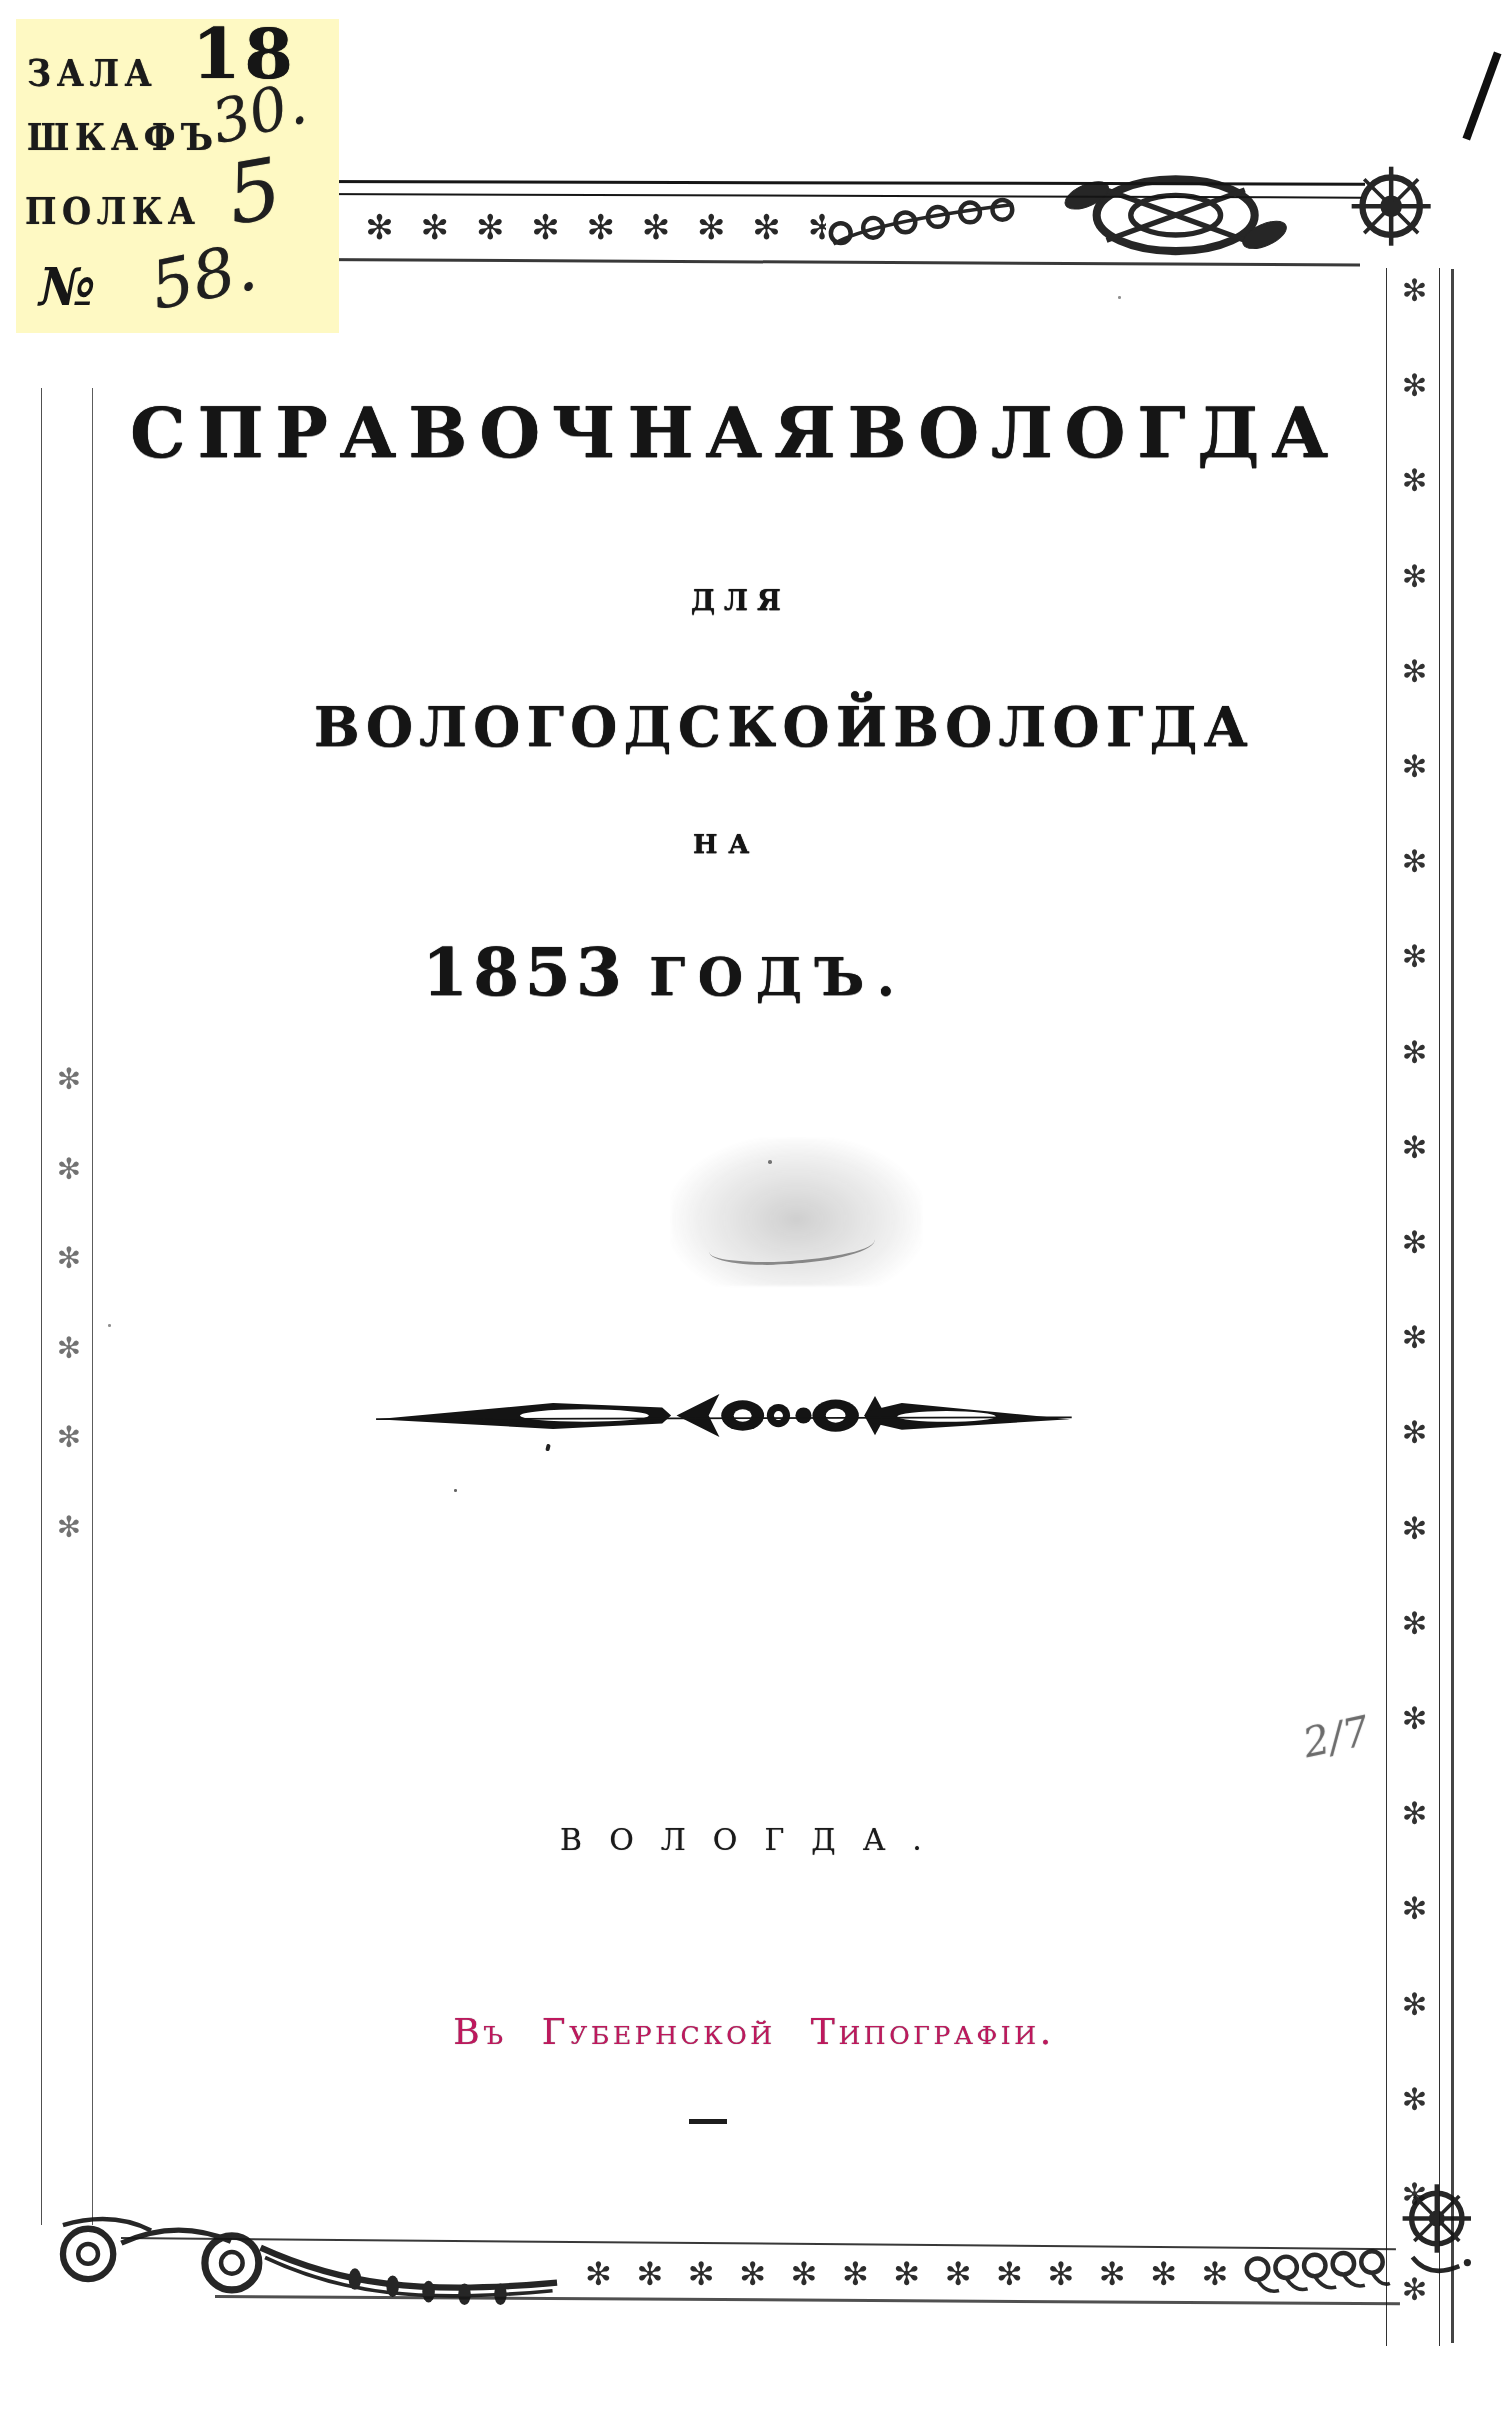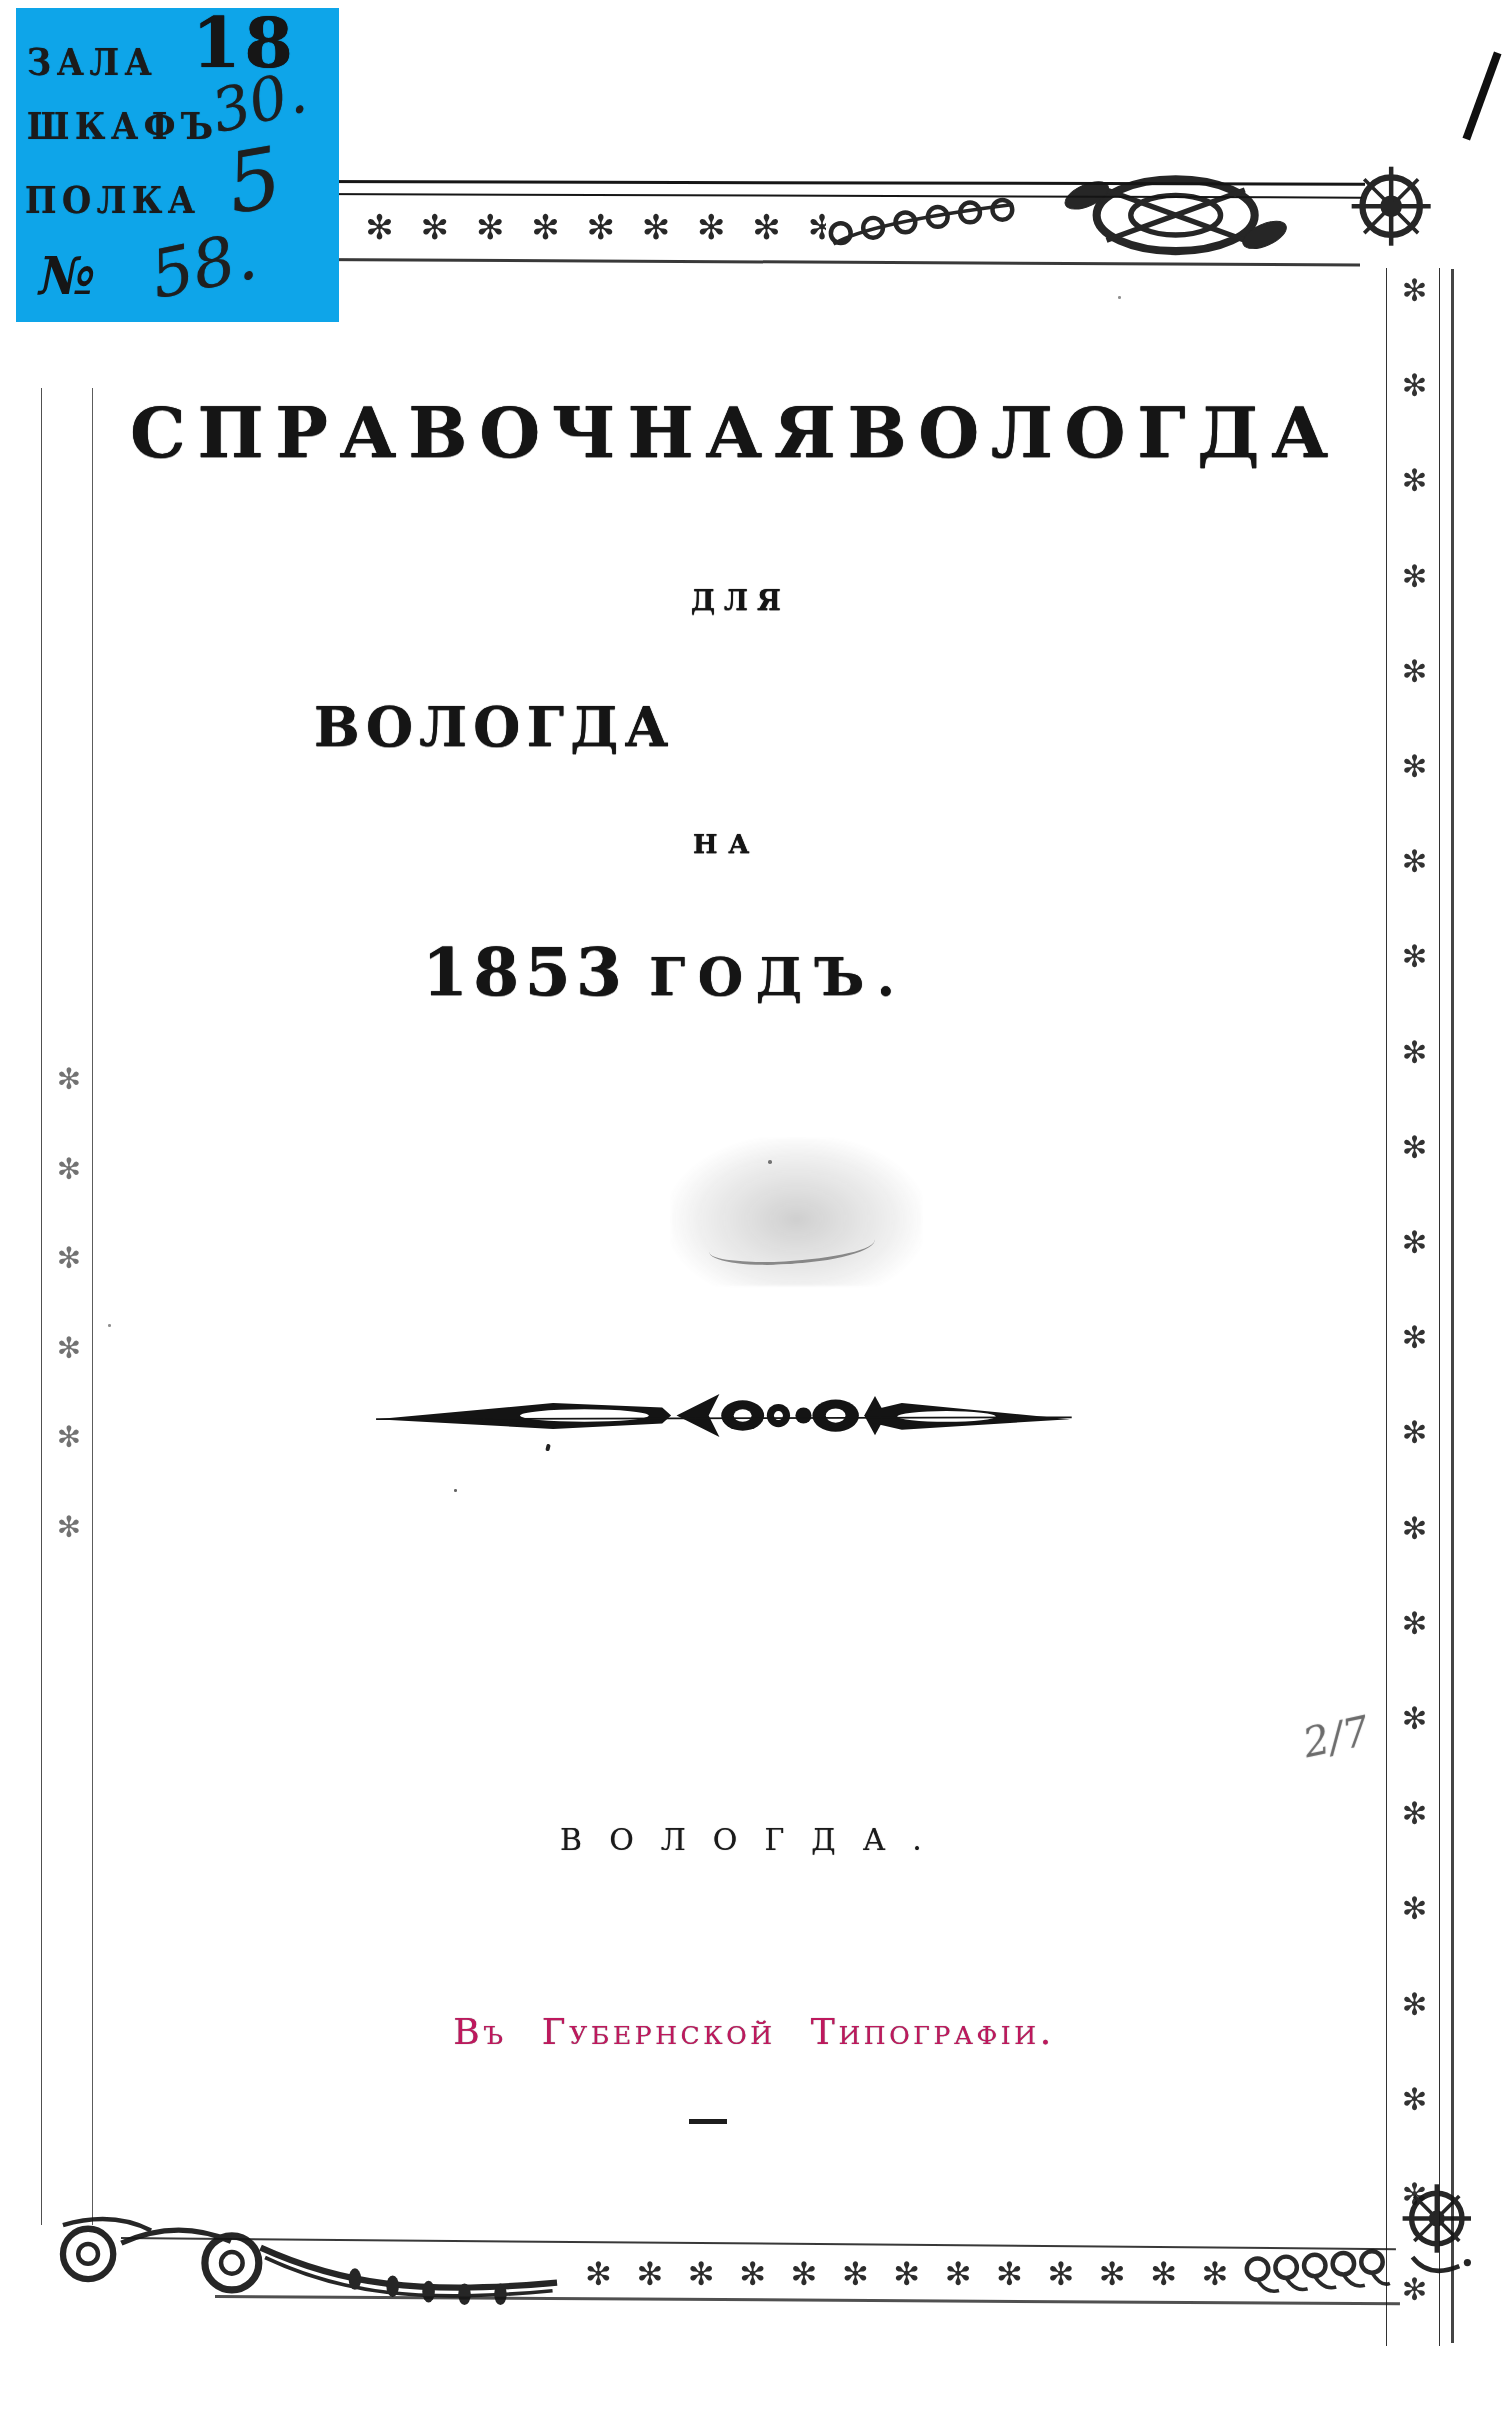--- a/index.html
+++ b/index.html
@@ -45,21 +45,21 @@
   .year-num{ font-size:66px; letter-spacing:5.4px; }
   .year-word{ font-size:52px; letter-spacing:12.6px; }
   .city-line{ left:503px; top:1822px; width:503px; text-align:center; font-size:30px;
               letter-spacing:27px; color:#1a1a1a; text-shadow:0 0 0.9px rgba(0,0,0,.6); }
   .imprint-line{ left:359px; top:2011px; width:790px; text-align:center; font-size:36px;
                  letter-spacing:3.6px; word-spacing:20px; color:#be185d;
                  font-variant:small-caps; text-shadow:0 0 0.9px rgba(0,0,0,.55); }
   .end-dash{ left:689px; top:2119px; width:38px; height:4.5px; background:#1d1d1d; }
 
   
-  .stamp{ position:absolute; left:16px; top:8px; width:323px; height:314px; z-index:3; background:#0ea5e9; }
+  .stamp{ position:absolute; left:16px; top:19px; width:323px; height:314px; z-index:3; background:#fef9c3; }
   .stamp .lbl{ position:absolute; font-size:38px; }
   .stamp .val{ position:absolute; }
 
   .smudge{ position:absolute; left:671px; top:1138px; width:251px; height:148px;
            background:radial-gradient(ellipse at 50% 55%, rgba(40,40,40,.22), rgba(60,60,60,.08) 55%, transparent 75%);
            filter:blur(0.9px); }
   .smudge-curve{ position:absolute; left:709px; top:1228px; width:166px; height:36px;
                  border-bottom:3.6px solid rgba(20,20,20,.45); border-radius:0 0 55% 45%;
                  transform:rotate(-3deg); }
   .pencil{ position:absolute; left:1303px; top:1713px; font-size:41px; color:rgba(0,0,0,.16);
@@ -173,20 +173,21 @@
   </div>
 
   <div class="abs title-row">
     <span class="display">СПРАВОЧНАЯ</span>
     <span class="display">ВОЛОГДА</span>
   </div>
 
   <div class="abs for-word display">ДЛЯ</div>
 
   <div class="abs region-row">
+    <span class="display">ВОЛОГОДСКОЙ</span>
     <span class="display">ВОЛОГДА</span>
   </div>
 
   <div class="abs on-word display">НА</div>
 
   <div class="abs year-row">
     <span class="display year-num">1853</span>
     <span class="display year-word">ГОДЪ.</span>
   </div>
 

